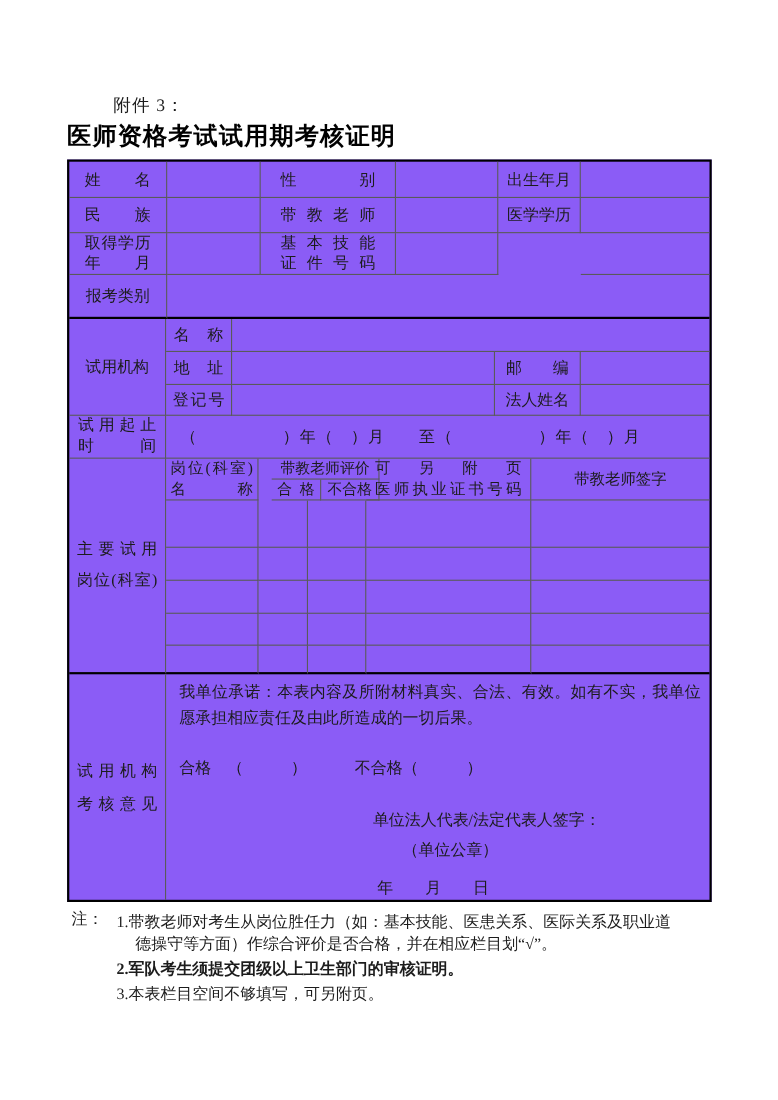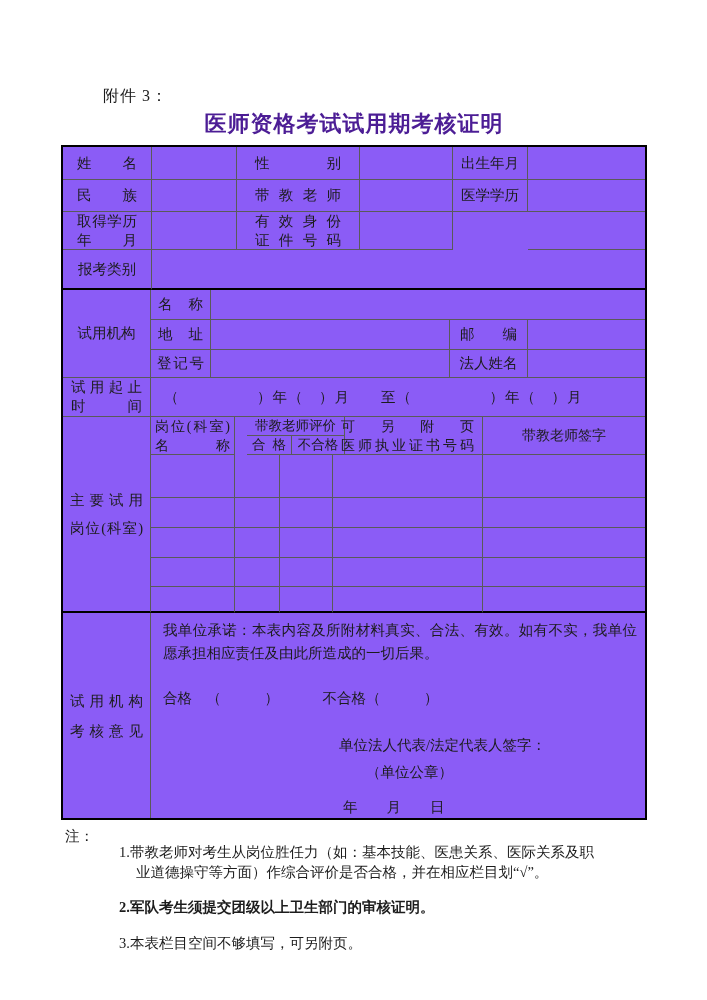--- a/index.html
+++ b/index.html
@@ -3,23 +3,23 @@
 <meta charset="utf-8">
 <style>
   html,body{margin:0;padding:0;}
   body{
     width:707px;height:1000px;background:#ffffff;position:relative;overflow:hidden;
     font-family:"Liberation Serif","DejaVu Serif",serif;color:#1c1c1c;
     -webkit-font-smoothing:antialiased;
   }
   .abs{position:absolute;}
   #attachment{left:103px;top:86px;font-size:16px;letter-spacing:1px;}
-  #title{left:61px;top:109px;width:586px;text-align:center;
+  #title{left:61px;top:109px;width:586px;
     font-family:"Liberation Sans","DejaVu Sans",sans-serif;font-weight:bold;
-    font-size:22px;letter-spacing:1px;color:#4c1d95;}
+    font-size:22px;letter-spacing:1px;color:#000000;}
   #form-table{
     left:61px;top:145px;width:586px;height:675px;box-sizing:border-box;
     border:2px solid #000;background:#8b5cf6;
   }
   .c{position:absolute;box-sizing:border-box;
      border-right:1px solid #5a5a5a;border-bottom:1px solid #5a5a5a;
      font-size:14.5px;overflow:hidden;}
   .nr{border-right:none;}
   .nb{border-bottom:none;}
   .tb{border-bottom:2px solid #000;}
@@ -35,21 +35,21 @@
   #period-cell{display:flex;align-items:center;padding-left:13px;letter-spacing:1px;}
   #opinion-cell{position:relative;}
   #commitment{position:absolute;top:6px;left:12px;right:8px;line-height:23px;text-align:justify;}
   #passfail{position:absolute;top:76px;left:12px;}
   #signature{position:absolute;top:123px;left:188px;}
   #seal{position:absolute;top:150px;left:215px;}
   #date-line{position:absolute;top:185px;left:192px;}
   #notes{left:65px;top:827px;width:550px;font-size:14.5px;line-height:19.5px;}
   #note-label{position:absolute;left:0;top:0;}
   #note-items{margin-left:38px;}
-  #note-items .ni{text-indent:-17px;padding-left:17px;margin:16px;}
+  #note-items .ni{text-indent:-17px;padding-left:17px;margin:3px;}
   .bold{font-weight:bold;}
 </style>
 </head>
 <body>
 
 <div class="abs" id="attachment">附件 3：</div>
 <div class="abs" id="title">医师资格考试试用期考核证明</div>
 
 <div class="abs" id="form-table">
 
@@ -66,21 +66,21 @@
   <div class="c" style="left:297px;top:33px;width:93px;height:32px"></div>
   <div class="c lbl ctr" style="left:390px;top:33px;width:75px;height:32px">医学学历</div>
   <div class="c nr" style="left:465px;top:33px;width:117px;height:32px"></div>
 
   <div class="c lbl2" style="left:0;top:65px;width:89px;height:38px;padding:0 14px">
     <div class="tj">取得学历</div>
     <div class="tj">年月</div>
   </div>
   <div class="c" style="left:89px;top:65px;width:85px;height:38px"></div>
   <div class="c lbl2" style="left:174px;top:65px;width:123px;height:38px;padding:0 18px">
-    <div class="tj">有效身份</div>
+    <div class="tj">基本技能</div>
     <div class="tj">证件号码</div>
   </div>
   <div class="c" style="left:297px;top:65px;width:93px;height:38px"></div>
   <div class="c nr" style="left:465px;top:65px;width:117px;height:38px"></div>
 
   <div class="c lbl ctr tb" style="left:0;top:103px;width:89px;height:40px">报考类别</div>
   <div class="c nr tb" style="left:89px;top:103px;width:493px;height:40px"></div>
 
   <div class="c lbl ctr" style="left:0;top:143px;width:88px;height:88px">试用机构</div>
   <div class="c lbl tj" style="left:88px;top:143px;width:60px;height:30px;padding:0 7px">名称</div>

